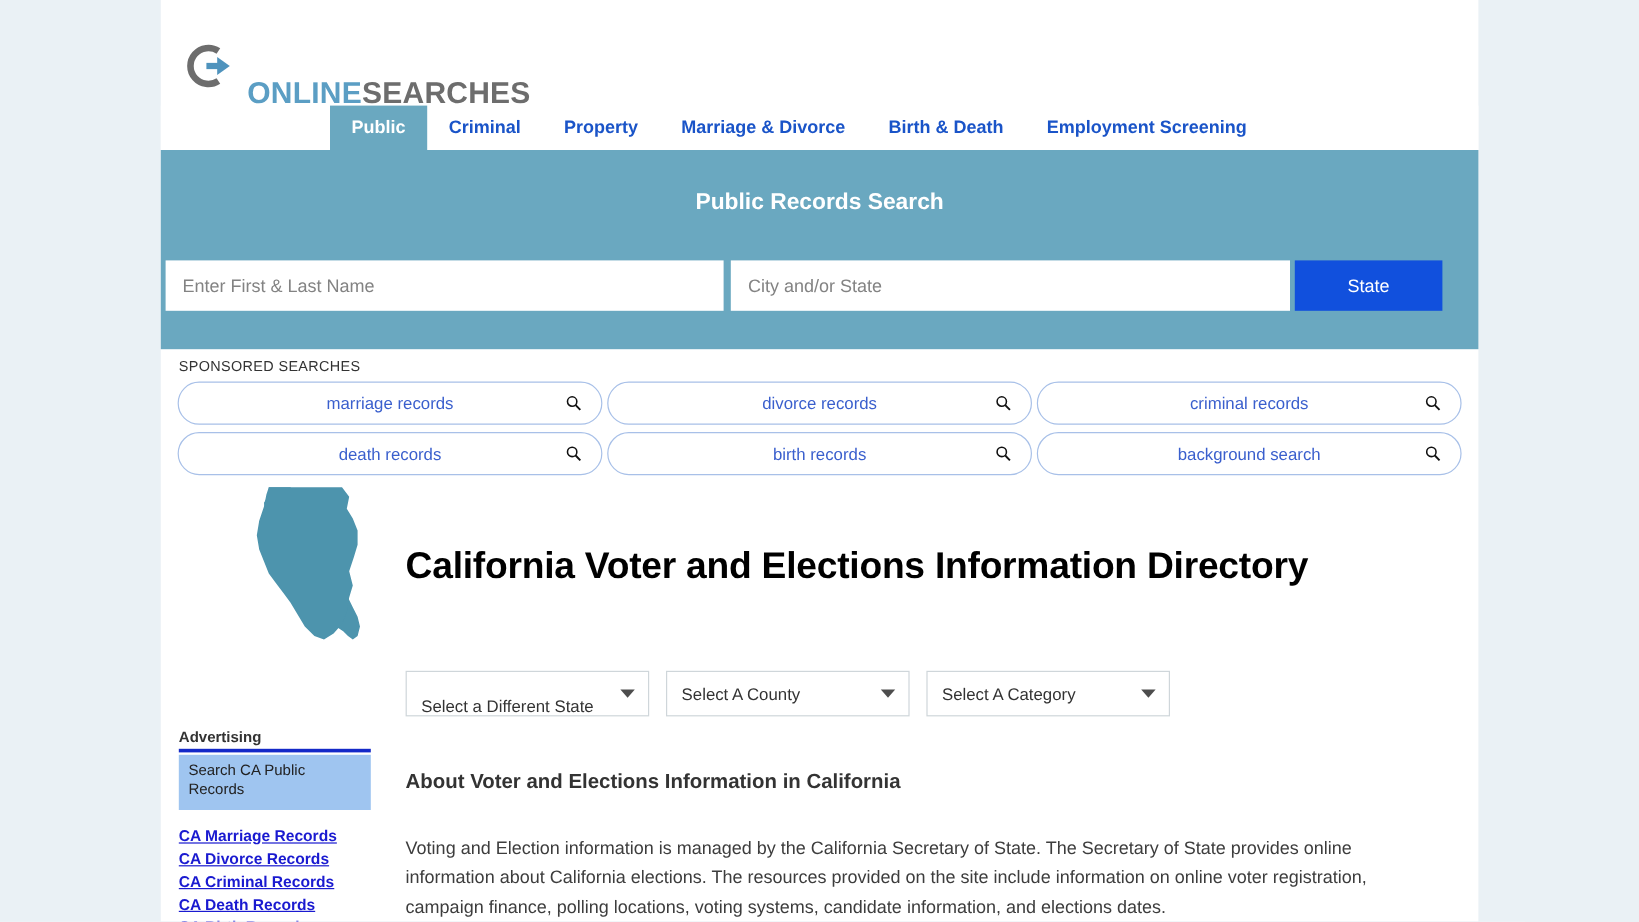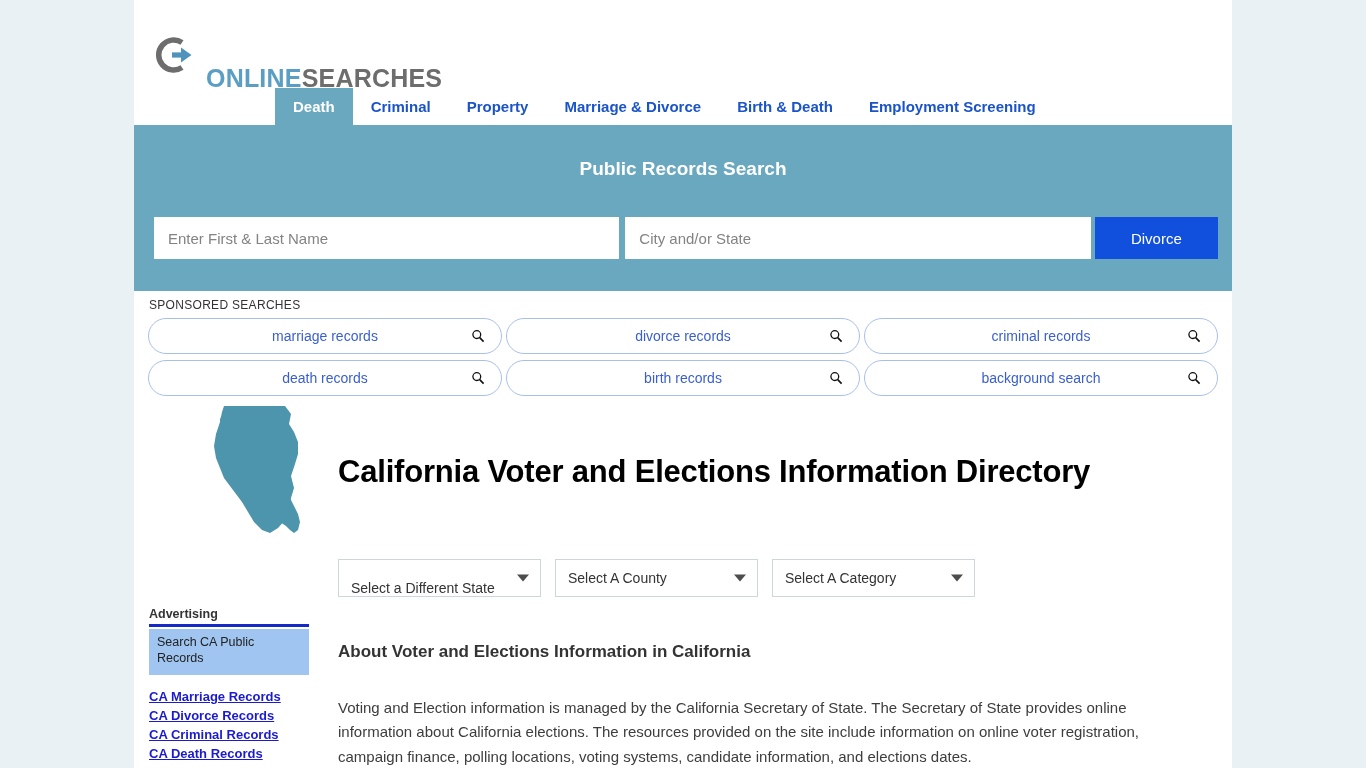--- a/index.html
+++ b/index.html
@@ -69,21 +69,21 @@
     width: 1098px; height: 166px;
     background: #6aa8c0;
   }
   .banner-title {
     position: absolute; left: 0; top: 33px; width: 1098px;
     text-align: center;
     color: #ffffff;
     font-size: 19px; font-weight: bold;
   }
   .search-row {
-    position: absolute; left: 20px; top: 92px;
+    position: absolute; left: 4px; top: 92px;
     display: flex; align-items: stretch;
     width: 1064px; height: 42px;
   }
   .search-field {
     height: 42px;
     border: none; outline: none;
     background: #ffffff;
     font-size: 15px;
     color: #333;
     padding: 0 14px;
@@ -232,21 +232,21 @@
         </svg>
       </span>
       <span class="logo-text">
         <span class="logo-online">ONLINE</span><span class="logo-searches">SEARCHES</span>
       </span>
     </div>
 
     <div class="navbar">
       <div class="navbar-inner">
         <div class="tab active">
-            <span>Death</span>
+            <span>Public</span>
           </div>
         <div class="tab">
             <span>Criminal</span>
           </div>
         <div class="tab">
             <span>Property</span>
           </div>
         <div class="tab">
             <span>Marriage &amp; Divorce</span>
           </div>
@@ -257,21 +257,21 @@
             <span>Employment Screening</span>
           </div>
       </div>
     </div>
 
     <div class="search-banner">
       <div class="banner-title">Public Records Search</div>
       <div class="search-row">
         <input class="search-field field-name" type="text" placeholder="Enter First &amp; Last Name" style="">
         <input class="search-field field-loc" type="text" placeholder="City and/or State" style="">
-        <button class="search-btn">Divorce</button>
+        <button class="search-btn">State</button>
       </div>
     </div>
 
     <div class="sponsored-label">SPONSORED SEARCHES</div>
     <div class="pill-grid">
       <div class="pill">
         <span class="pill-text">marriage records</span>
         <span class="mag">
           <svg viewBox="0 0 14 14" width="14" height="14">
               <circle cx="5.8" cy="5.6" r="3.9" fill="none" stroke="#111" stroke-width="1.3"></circle>

